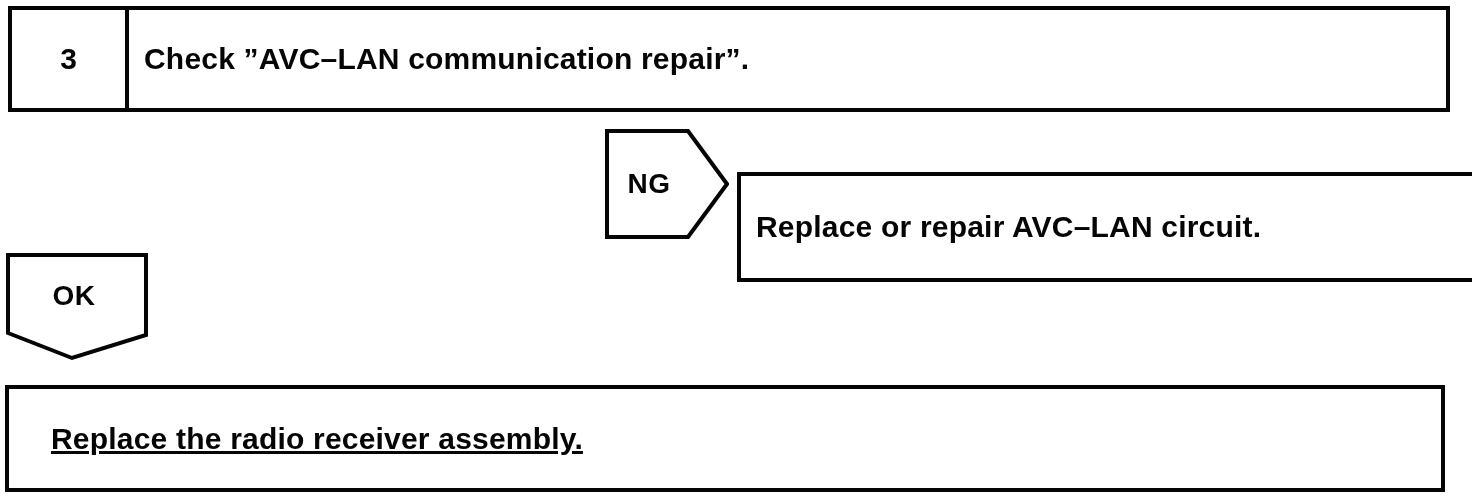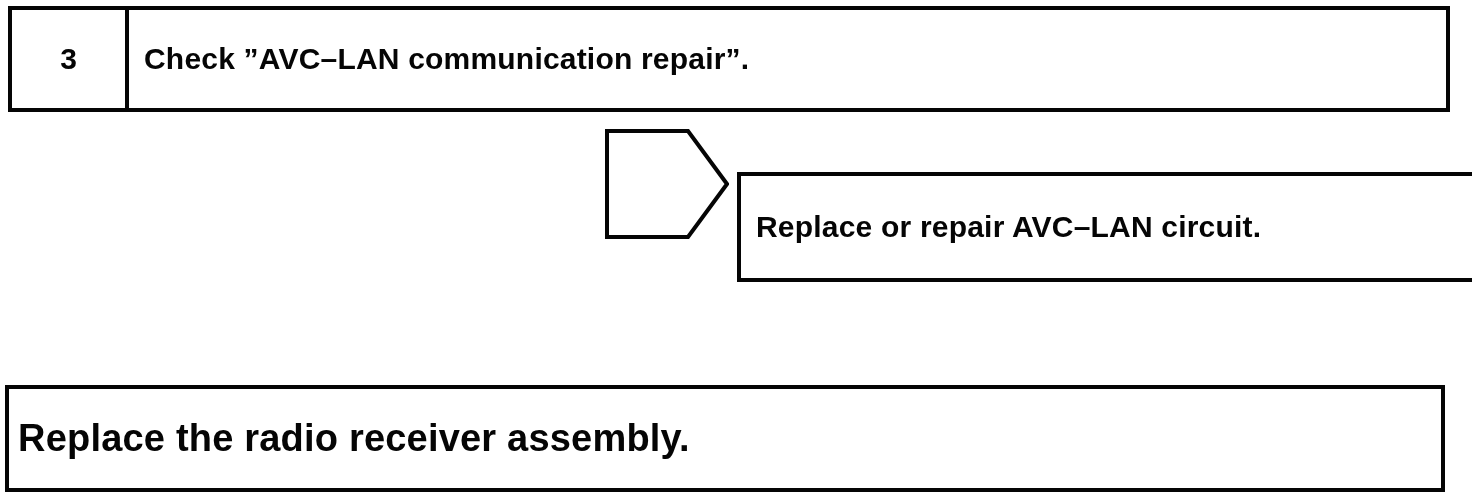--- a/index.html
+++ b/index.html
@@ -61,24 +61,25 @@
     letter-spacing: 0.2px;
     white-space: nowrap;
   }
   .result-box {
     left: 5px;
     top: 385px;
     width: 1440px;
     height: 107px;
   }
   .result-text {
-    padding-left: 9px;
-    font-size: 38px;
+    padding-left: 42px;
+    font-size: 30px;
     letter-spacing: 0.2px;
     white-space: nowrap;
+    text-decoration: underline;
   }
   .arrow {
     position: absolute;
   }
   .arrow svg {
     display: block;
   }
   .ng-arrow {
     left: 605px;
     top: 129px;
@@ -125,24 +126,31 @@
     <div class="step-num-cell">
       <span>3</span>
     </div>
     <div class="step-text">Check ”AVC–LAN communication repair”.</div>
   </div>
 
   <div class="arrow ng-arrow">
     <svg width="124" height="110" viewBox="0 0 124 110">
       <polygon points="2,2 83,2 122,55 83,108 2,108" fill="#ffffff" stroke="#050505" stroke-width="4" stroke-linejoin="miter"></polygon>
     </svg>
+    <span class="ng-arrow-label">NG</span>
   </div>
 
   <div class="box ng-box">
     <div class="ng-box-text">Replace or repair AVC–LAN circuit.</div>
   </div>
 
+  <div class="arrow ok-arrow">
+    <svg width="143" height="108" viewBox="0 0 143 108">
+      <polygon points="2,2 140,2 140,82 66,105 2,80" fill="#ffffff" stroke="#050505" stroke-width="4" stroke-linejoin="miter"></polygon>
+    </svg>
+    <span class="ok-arrow-label">OK</span>
+  </div>
 
   <div class="box result-box">
     <div class="result-text">Replace the radio receiver assembly.</div>
   </div>
 
 </div>
 
 </body></html>

